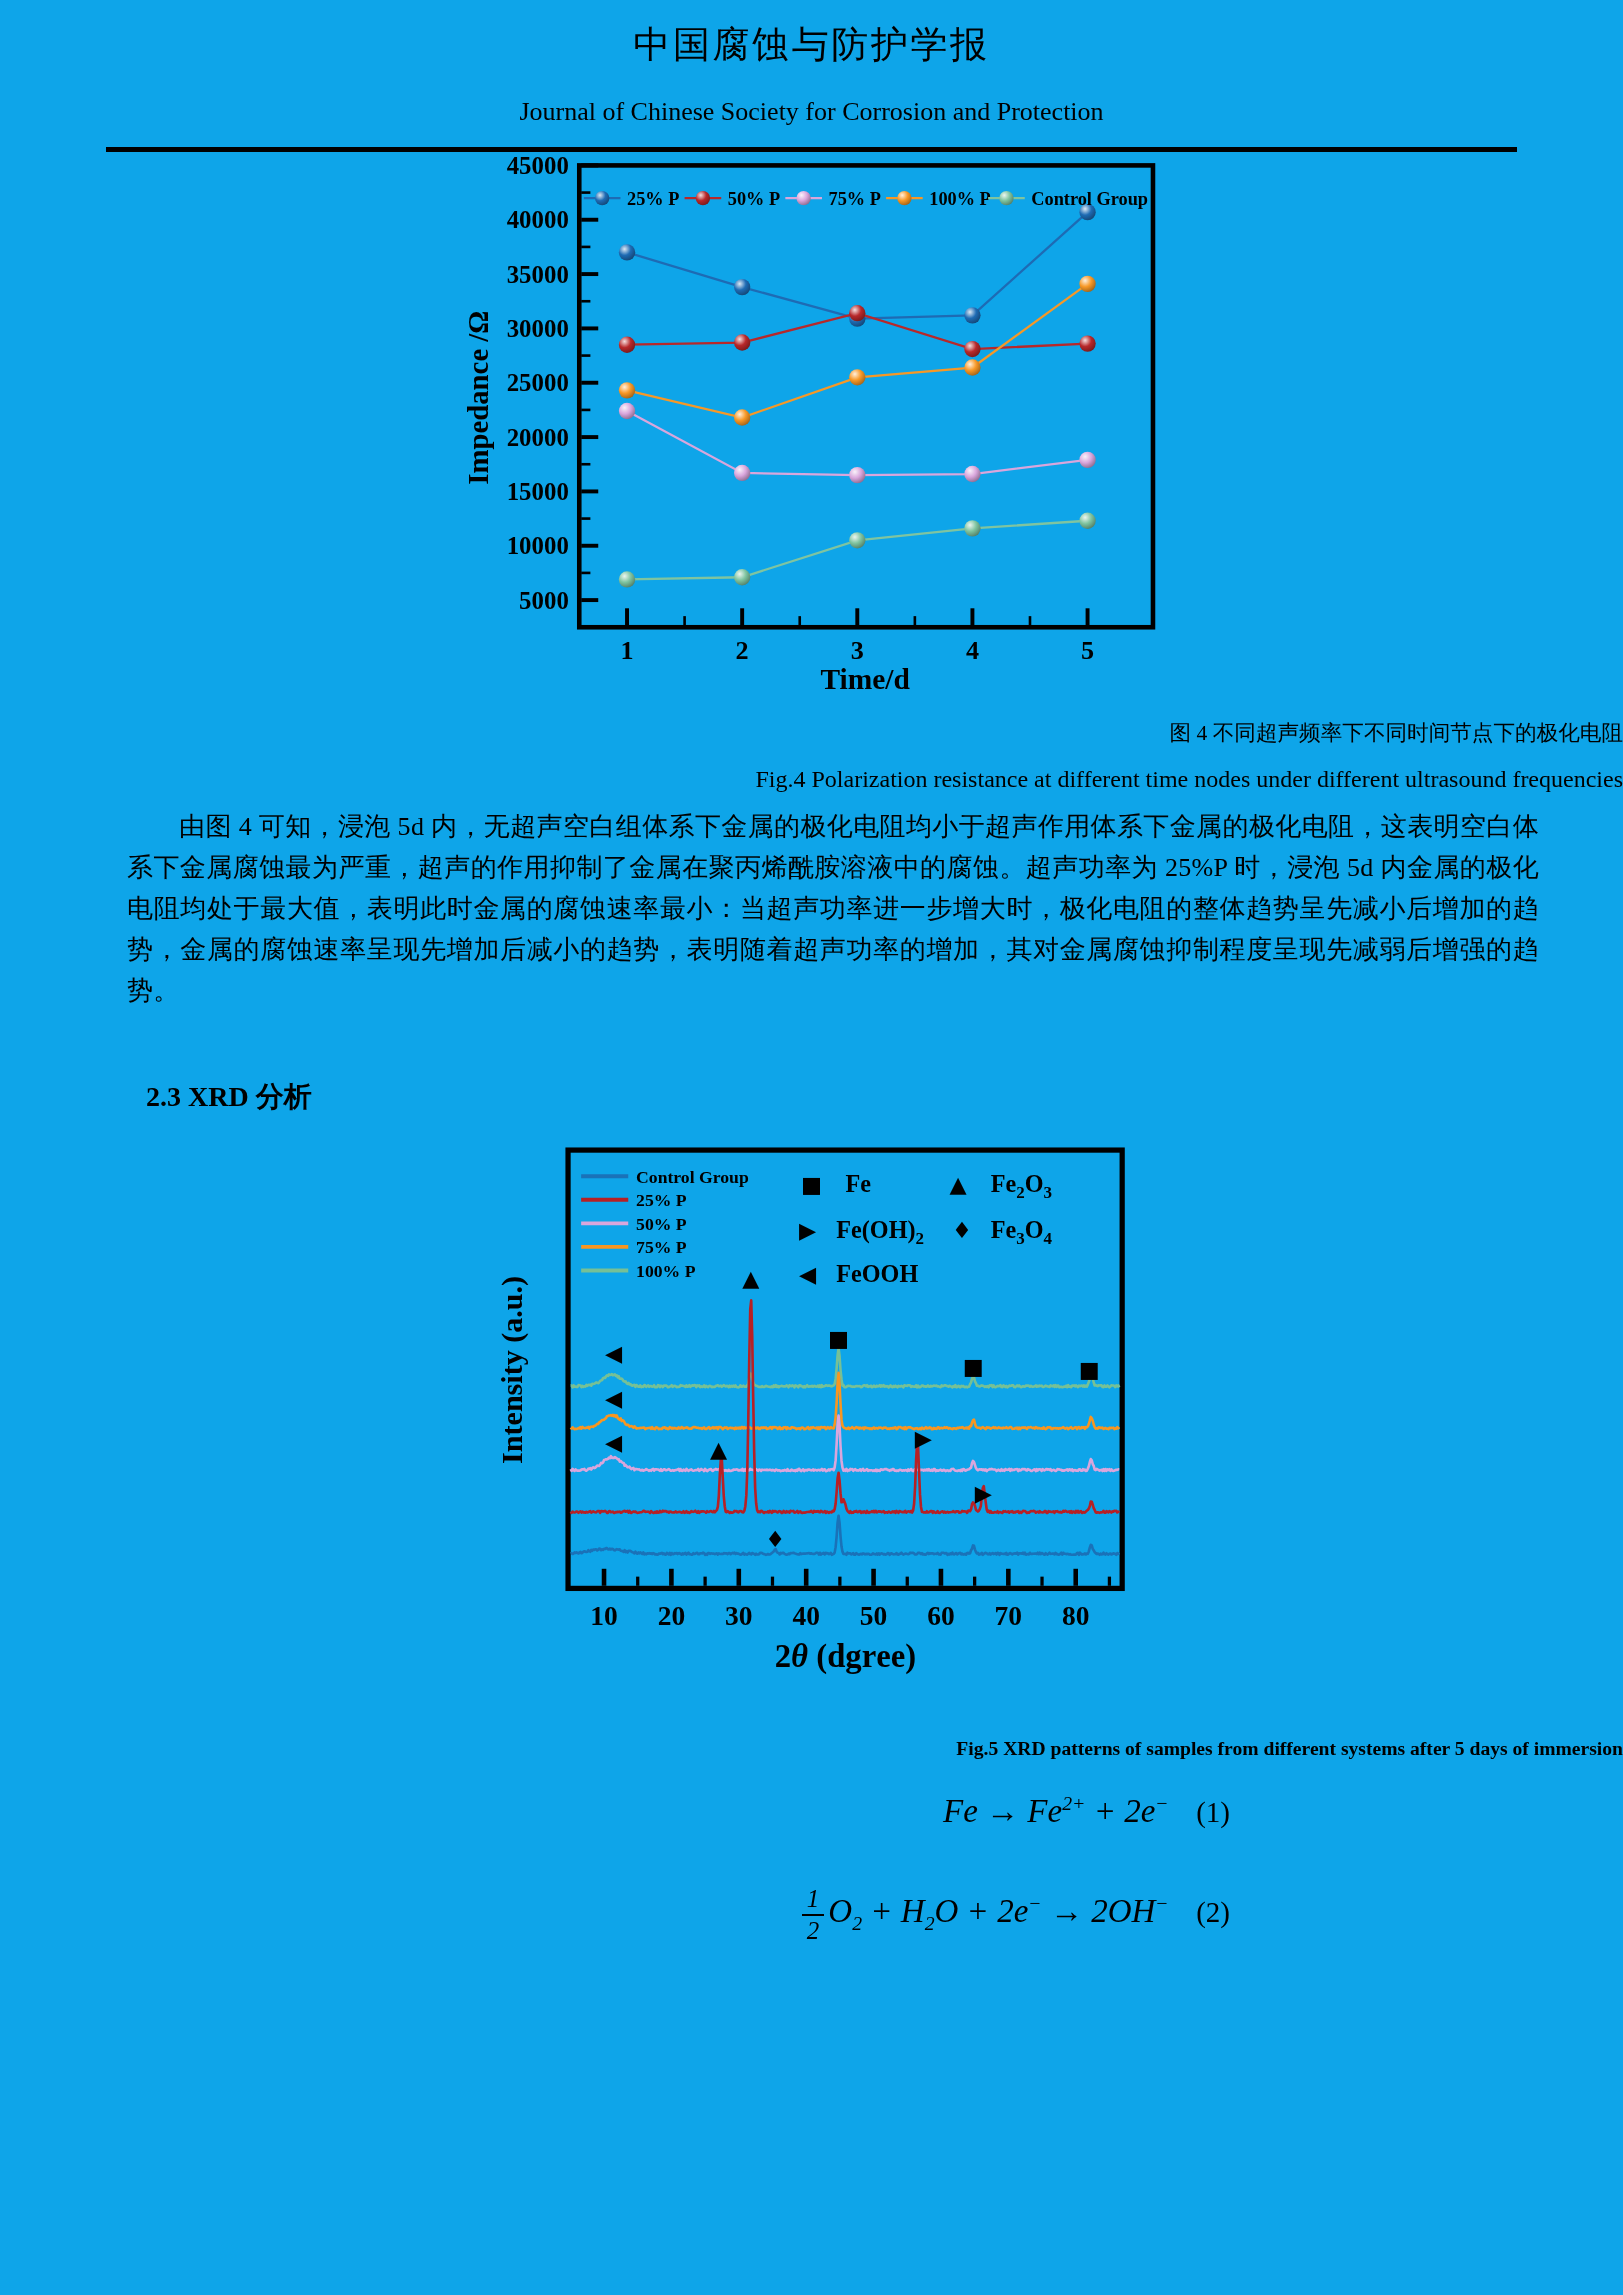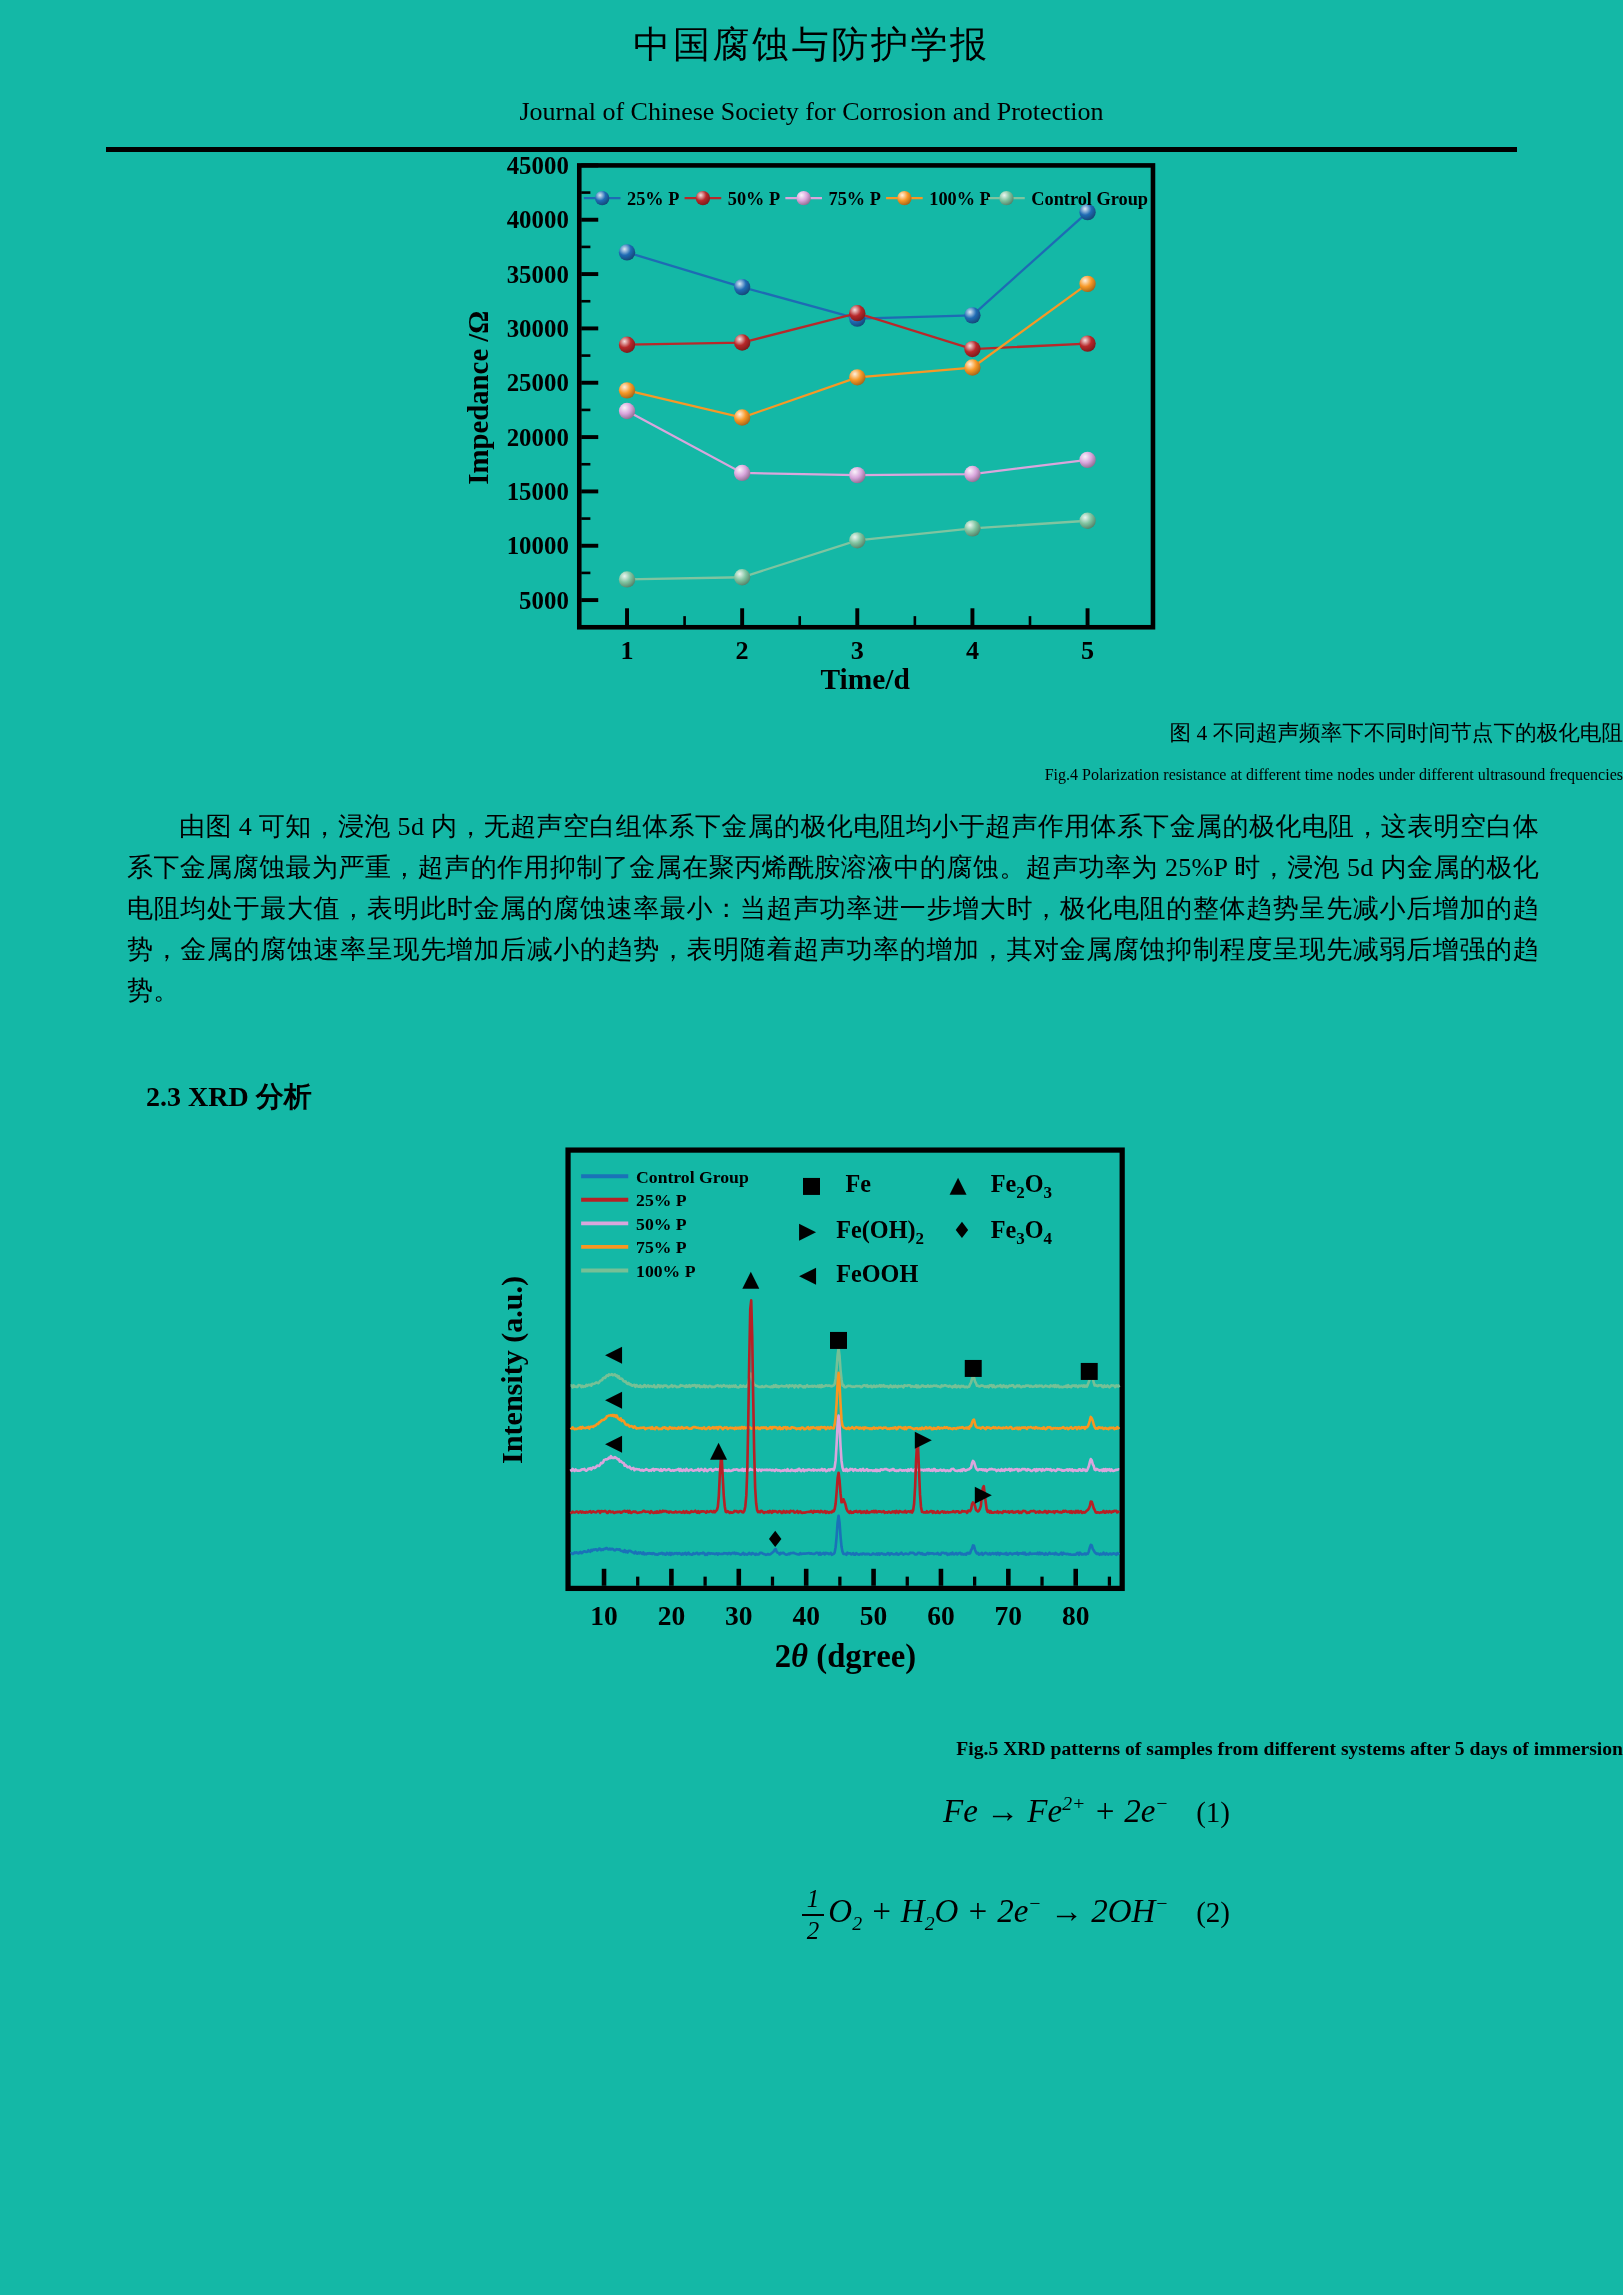--- a/index.html
+++ b/index.html
@@ -1,27 +1,27 @@
 <!DOCTYPE html>
 <html style="font-size:10.5px"><head>
 <meta charset="utf-8">
 <style>
   html,body{margin:0;padding:0;background:#ffffff;}
-  .page{position:relative;width:1623px;height:2295px;background:#14b8a6;
+  .page{position:relative;width:1623px;height:2295px;background:#0ea5e9;
         font-family:"Liberation Serif","DejaVu Serif",serif;color:#000;overflow:hidden;}
   .title-cn{position:absolute;left:0;right:0;top:19.6px;text-align:center;
             font-size:37px;letter-spacing:2.6px;}
   .title-en{position:absolute;left:0;right:0;top:97px;text-align:center;font-size:26px;}
   .head-rule{position:absolute;left:106px;right:106px;top:147px;height:4.6px;background:#000;}
   .fig-svg{position:absolute;}
   #fig4svg{left:419px;top:156px;width:785px;height:550px;}
   #fig5svg{left:445px;top:1137px;width:759px;height:543px;}
   .caption{position:absolute;left:8px;right:0;text-align:right;}
   .cap4cn{top:718px;font-size:21.6px;}
-  .cap4en{top:766px;font-size:16px;}
+  .cap4en{top:766px;font-size:24px;}
   .cap5cn{top:1696px;font-size:21.6px;}
   .cap5en{top:1738px;font-size:19.6px;font-weight:bold;}
   .para{position:absolute;left:106px;top:806px;width:1412px;font-size:26px;
         line-height:41px;text-align:justify;text-indent:2em;letter-spacing:0.3px;margin-left:21px;}
   .sec-head{position:absolute;left:106px;top:1078px;font-size:28px;font-weight:bold;margin-left:40px;}
   .equation{position:absolute;left:419px;width:811px;text-align:right;
             font-size:33px;font-style:italic;}
   .eq1{top:1792px;} .eq2{top:1885px;} .eq3{top:2014px;}
   .equation sup{font-size:60%;} .equation sub{font-size:60%;}
   .eq-label{font-style:normal;margin-left:27.5px;font-size:29px;}

